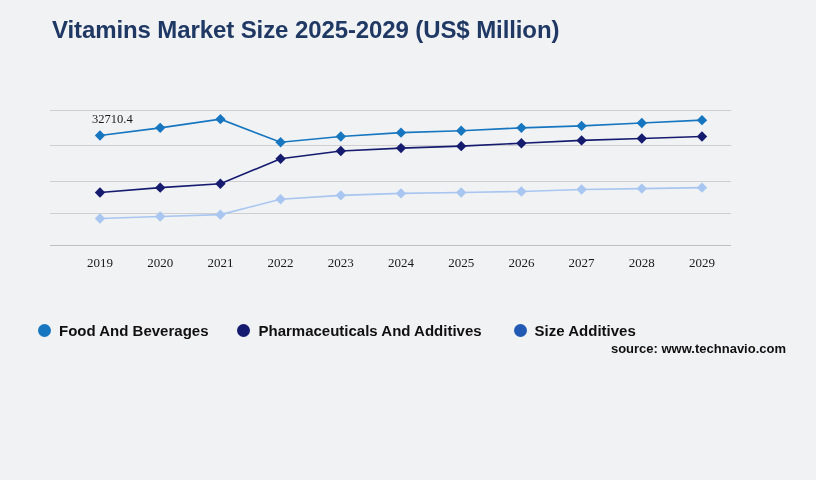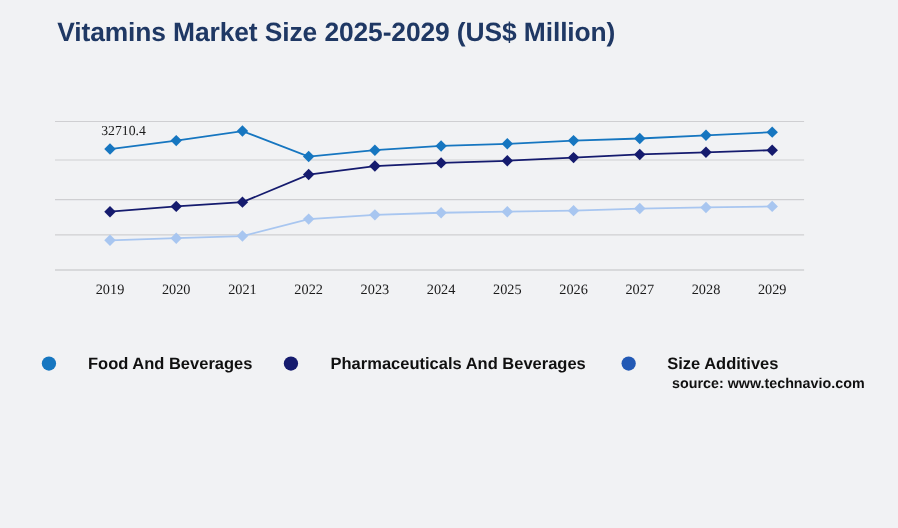--- a/index.html
+++ b/index.html
@@ -41,21 +41,20 @@
     left: 38px;
     top: 322px;
     display: flex;
     align-items: center;
     gap: 0px;
   }
   .legend-item {
     display: flex;
     align-items: center;
     white-space: nowrap;
-    gap: 21px;
   }
   .legend-dot {
     width: 13px;
     height: 13px;
     border-radius: 50%;
     display: inline-block;
     flex: none;
   }
   .legend-label {
     font-size: 15px;
@@ -159,21 +158,21 @@
   </svg>
 
   <div id="legend">
     <div class="legend-item">
       <span class="legend-dot" style="background: rgb(22, 118, 192);"></span>
       <span class="legend-label">Food And Beverages</span>
     </div>
     <span class="legend-gap-1"></span>
     <div class="legend-item">
       <span class="legend-dot" style="background: rgb(21, 27, 110);"></span>
-      <span class="legend-label">Pharmaceuticals And Beverages</span>
+      <span class="legend-label">Pharmaceuticals And Additives</span>
     </div>
     <span class="legend-gap-2"></span>
     <div class="legend-item">
       <span class="legend-dot" style="background: rgb(34, 89, 181);"></span>
       <span class="legend-label">Size Additives</span>
     </div>
   </div>
 
   <div id="source-note">source: www.technavio.com</div>
 

